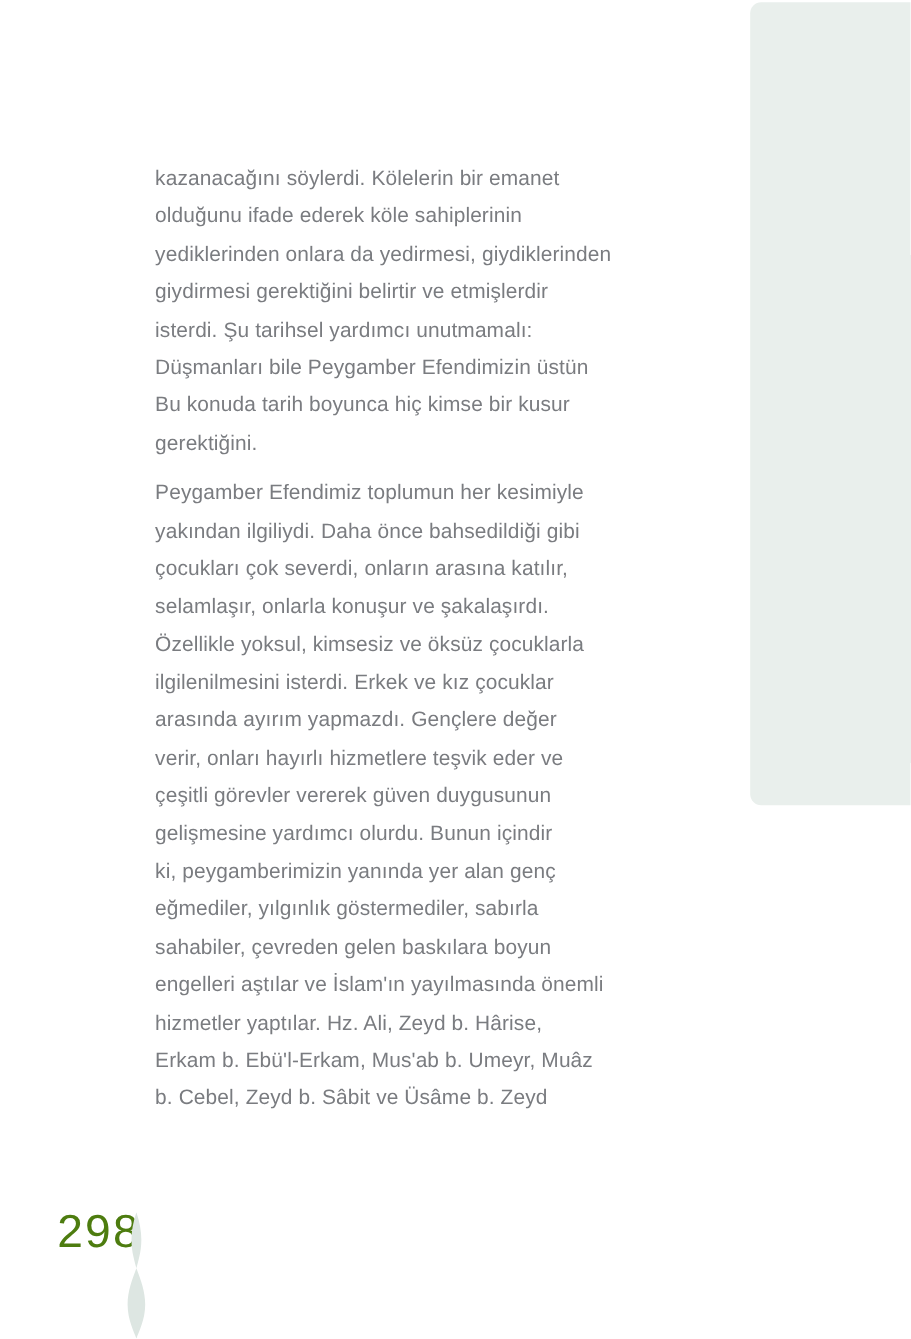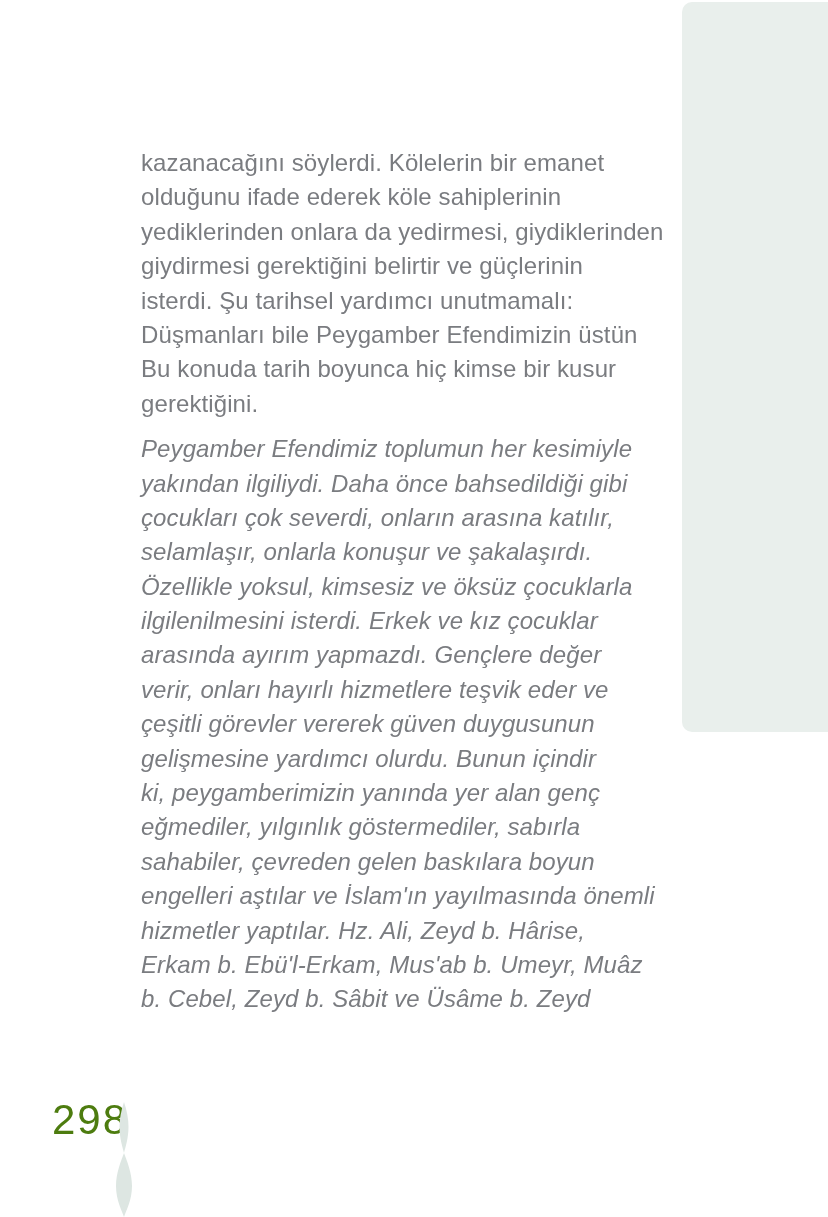--- a/index.html
+++ b/index.html
@@ -19,29 +19,29 @@
     height: 730px;
     background: #e9efec;
     border-radius: 10px 0 0 10px;
   }
   .content {
     position: absolute;
     left: 141px;
     top: 146px;
     width: 470px;
     color: #7a7c80;
-    font-size: 24px;
+    font-size: 19px;
     letter-spacing: 0.1px;
   }
   .para .line {
     height: 34.4px;
     line-height: 34.4px;
     white-space: nowrap;
   }
-  .para + .para { margin-top: 11px; font-style: italic; }
+  .para + .para { margin-top: 11px; }
   .pagenum {
     position: absolute;
     left: 52px;
     top: 1096px;
     font-size: 42px;
     font-weight: 300;
     letter-spacing: 2px;
     color: #4d7c0f;
   }
   .spindle {
@@ -57,21 +57,21 @@
 
 <div class="page">
 
   <div class="sidebar"></div>
 
   <div class="content">
     <div class="para">
         <div class="line">kazanacağını söylerdi. Kölelerin bir emanet</div>
         <div class="line">olduğunu ifade ederek köle sahiplerinin</div>
         <div class="line">yediklerinden onlara da yedirmesi, giydiklerinden</div>
-        <div class="line">giydirmesi gerektiğini belirtir ve güçlerinin</div>
+        <div class="line">giydirmesi gerektiğini belirtir ve etmişlerdir</div>
         <div class="line">isterdi. Şu tarihsel yardımcı unutmamalı:</div>
         <div class="line">Düşmanları bile Peygamber Efendimizin üstün</div>
         <div class="line">Bu konuda tarih boyunca hiç kimse bir kusur</div>
         <div class="line">gerektiğini.</div>
       </div>
     <div class="para">
         <div class="line">Peygamber Efendimiz toplumun her kesimiyle</div>
         <div class="line">yakından ilgiliydi. Daha önce bahsedildiği gibi</div>
         <div class="line">çocukları çok severdi, onların arasına katılır,</div>
         <div class="line">selamlaşır, onlarla konuşur ve şakalaşırdı.</div>

